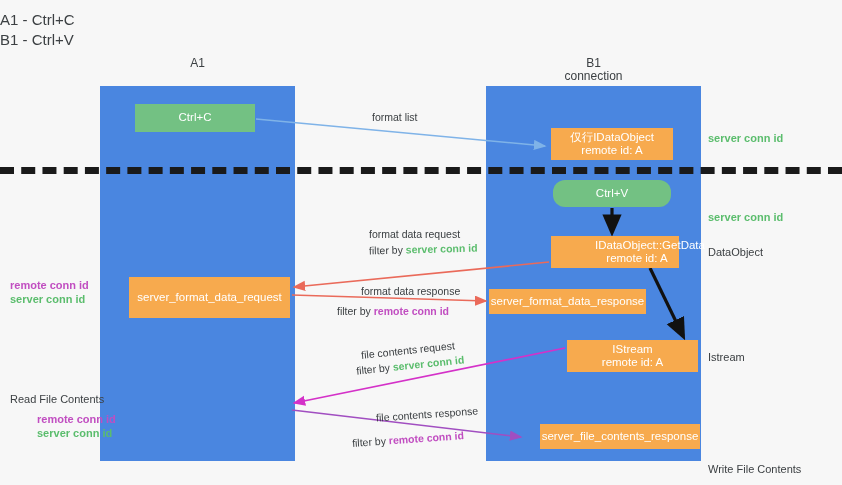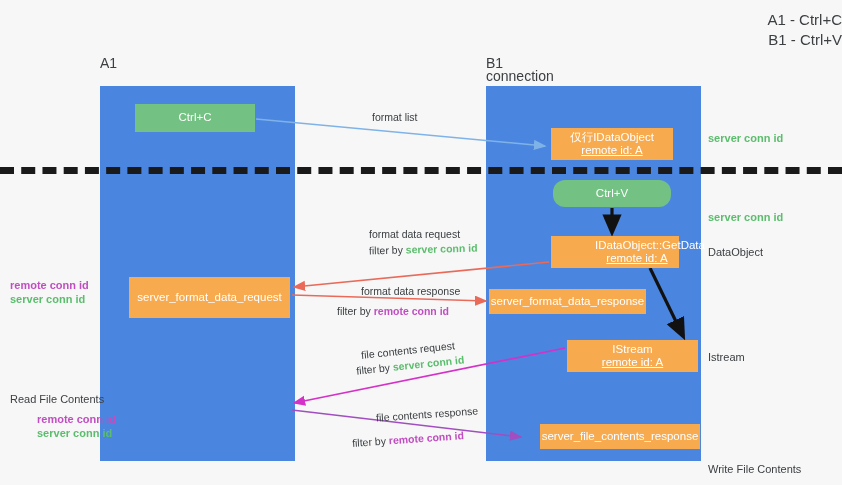--- a/index.html
+++ b/index.html
@@ -11,33 +11,33 @@
     overflow:hidden;
     position:relative;
   }
   #stage{position:absolute;left:0;top:0;width:842px;height:485px;}
   svg#wires{position:absolute;left:0;top:0;width:842px;height:485px;pointer-events:none;}
 
   .lane{position:absolute;background:#4a86e0;}
   .lane-a{left:100px;top:86px;width:195px;height:375px;}
   .lane-b{left:486px;top:86px;width:215px;height:375px;}
 
-  .lane-head{position:absolute;font-size:14px;line-height:13px;color:#3c4043;}
+  .lane-head{position:absolute;text-align:center;font-size:12px;line-height:13px;color:#3c4043;}
   .lane-head .l1{display:block;}
   .lane-head .l2{display:block;}
   .head-a{left:100px;top:57px;width:195px;}
   .head-b{left:486px;top:57px;width:215px;}
 
-  .title{position:absolute;left:0;top:10px;width:842px;text-align:right;
+  .title{position:absolute;left:0;top:10px;width:842px;text-align:left;
          font-size:15px;line-height:20px;color:#3c4043;}
 
   .box{position:absolute;display:flex;flex-direction:column;
        justify-content:center;text-align:center;color:#fff;font-size:11.5px;
        line-height:13.5px;box-sizing:border-box;}
-  .box .l2{display:block;text-decoration:underline;}
+  .box .l2{display:block;}
   .green{background:#73c183;}
   .orange{background:#f7aa4e;}
 
   .b-ctrlc{left:135px;top:104px;width:120px;height:28px;}
   .b-idataobject{left:551px;top:128px;width:122px;height:32px;}
   .b-ctrlv{left:553px;top:180px;width:118px;height:27px;border-radius:12px;}
   .b-getdata{left:551px;top:236px;width:128px;height:32px;padding-left:44px;}
   .b-fmtreq{left:129px;top:277px;width:161px;height:41px;}
   .b-fmtresp{left:489px;top:289px;width:157px;height:25px;}
   .b-istream{left:567px;top:340px;width:131px;height:32px;}

